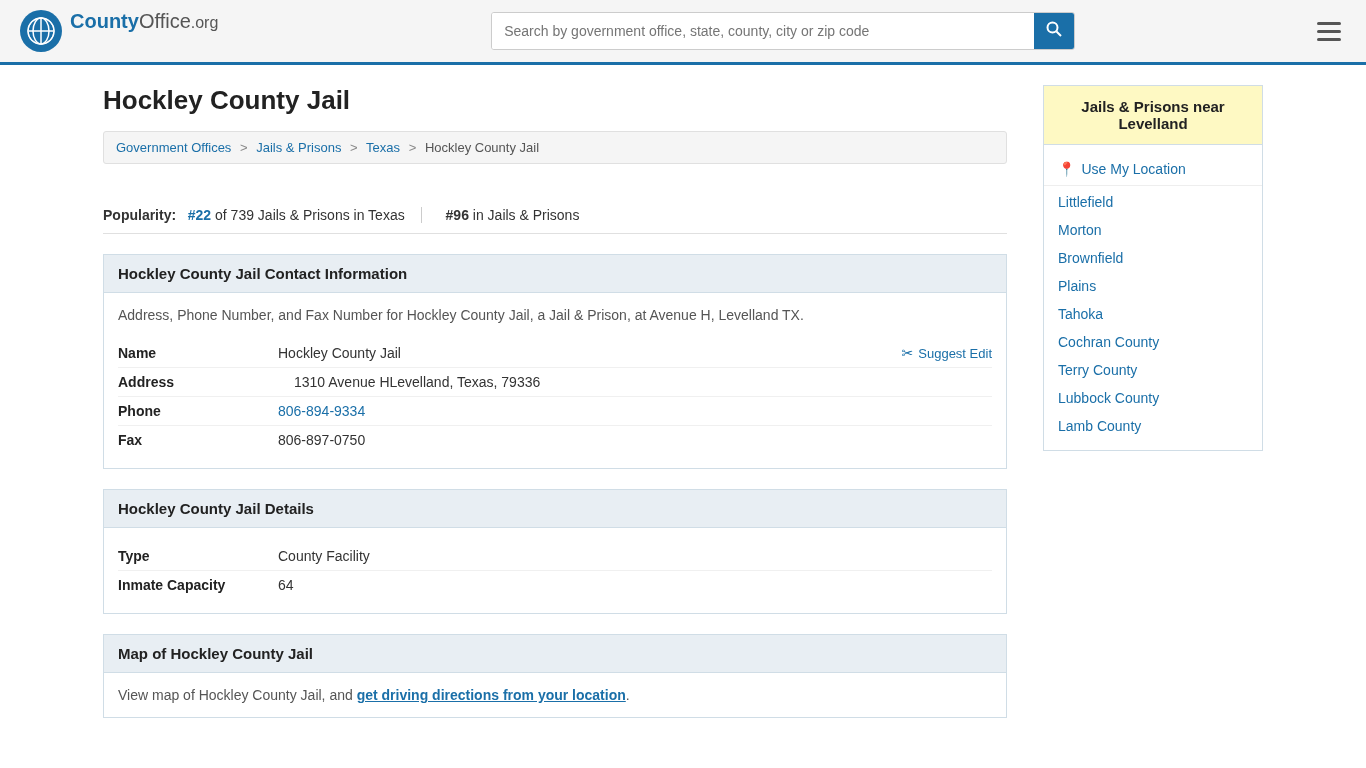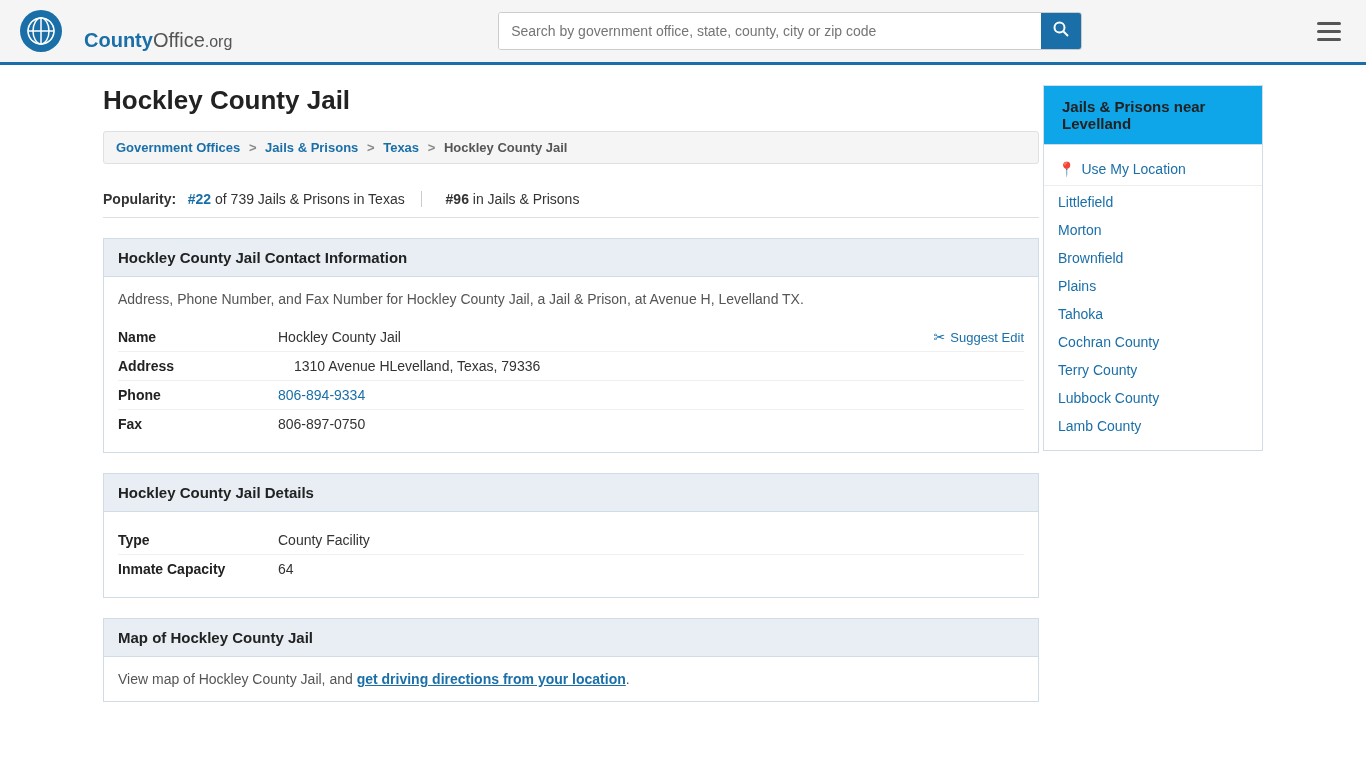--- a/index.html
+++ b/index.html
@@ -9,22 +9,22 @@
     .header {
       background: #f5f5f5;
       border-bottom: 3px solid #1a6fa8;
       padding: 10px 20px;
       display: flex;
       align-items: center;
       justify-content: space-between;
     }
     .logo-area {
       display: flex;
-      align-items: flex-end;
-      gap: 22px;
+      align-items: flex-start;
+      gap: 8px;
     }
     .logo-circle {
       width: 42px;
       height: 42px;
       background: #1a6fa8;
       border-radius: 50%;
       display: flex;
       align-items: center;
       justify-content: center;
       color: white;
@@ -80,42 +80,41 @@
       background: #555;
       border-radius: 2px;
     }
 
     
     .main-container {
       max-width: 1200px;
       margin: 0 auto;
       padding: 20px;
       display: flex;
-      gap: 4px;
+      gap: 36px;
     }
     .content-area {
       flex: 1;
     }
     .page-title {
       font-size: 26px;
       font-weight: bold;
       color: #222;
       margin-bottom: 15px;
     }
 
     
     .breadcrumb {
       background: #f5f5f5;
       padding: 8px 12px;
       border: 1px solid #e0e0e0;
       border-radius: 3px;
       font-size: 13px;
       color: #555;
-      margin-bottom: 17px;
-      font-weight: bold;
+      margin-bottom: 33px;
     }
     .breadcrumb a {
       color: #1a6fa8;
       text-decoration: none;
     }
     .breadcrumb-sep {
       margin: 0 5px;
       color: #888;
     }
 
@@ -209,26 +208,27 @@
       text-decoration: underline;
       font-weight: bold;
     }
 
     
     .sidebar {
       width: 220px;
       flex-shrink: 0;
     }
     .sidebar-header {
-      background: #0ea5e9;
-      padding: 12px 18px;
+      background: #fef9c3;
+      padding: 12px 5px;
       font-size: 15px;
       font-weight: bold;
       color: #222;
       border: 1px solid #d0dde6;
+      text-align: center;
     }
     .sidebar-body {
       border: 1px solid #d0dde6;
       border-top: none;
       padding: 10px 0;
     }
     .sidebar-item {
       display: flex;
       align-items: center;
       padding: 6px 14px;

